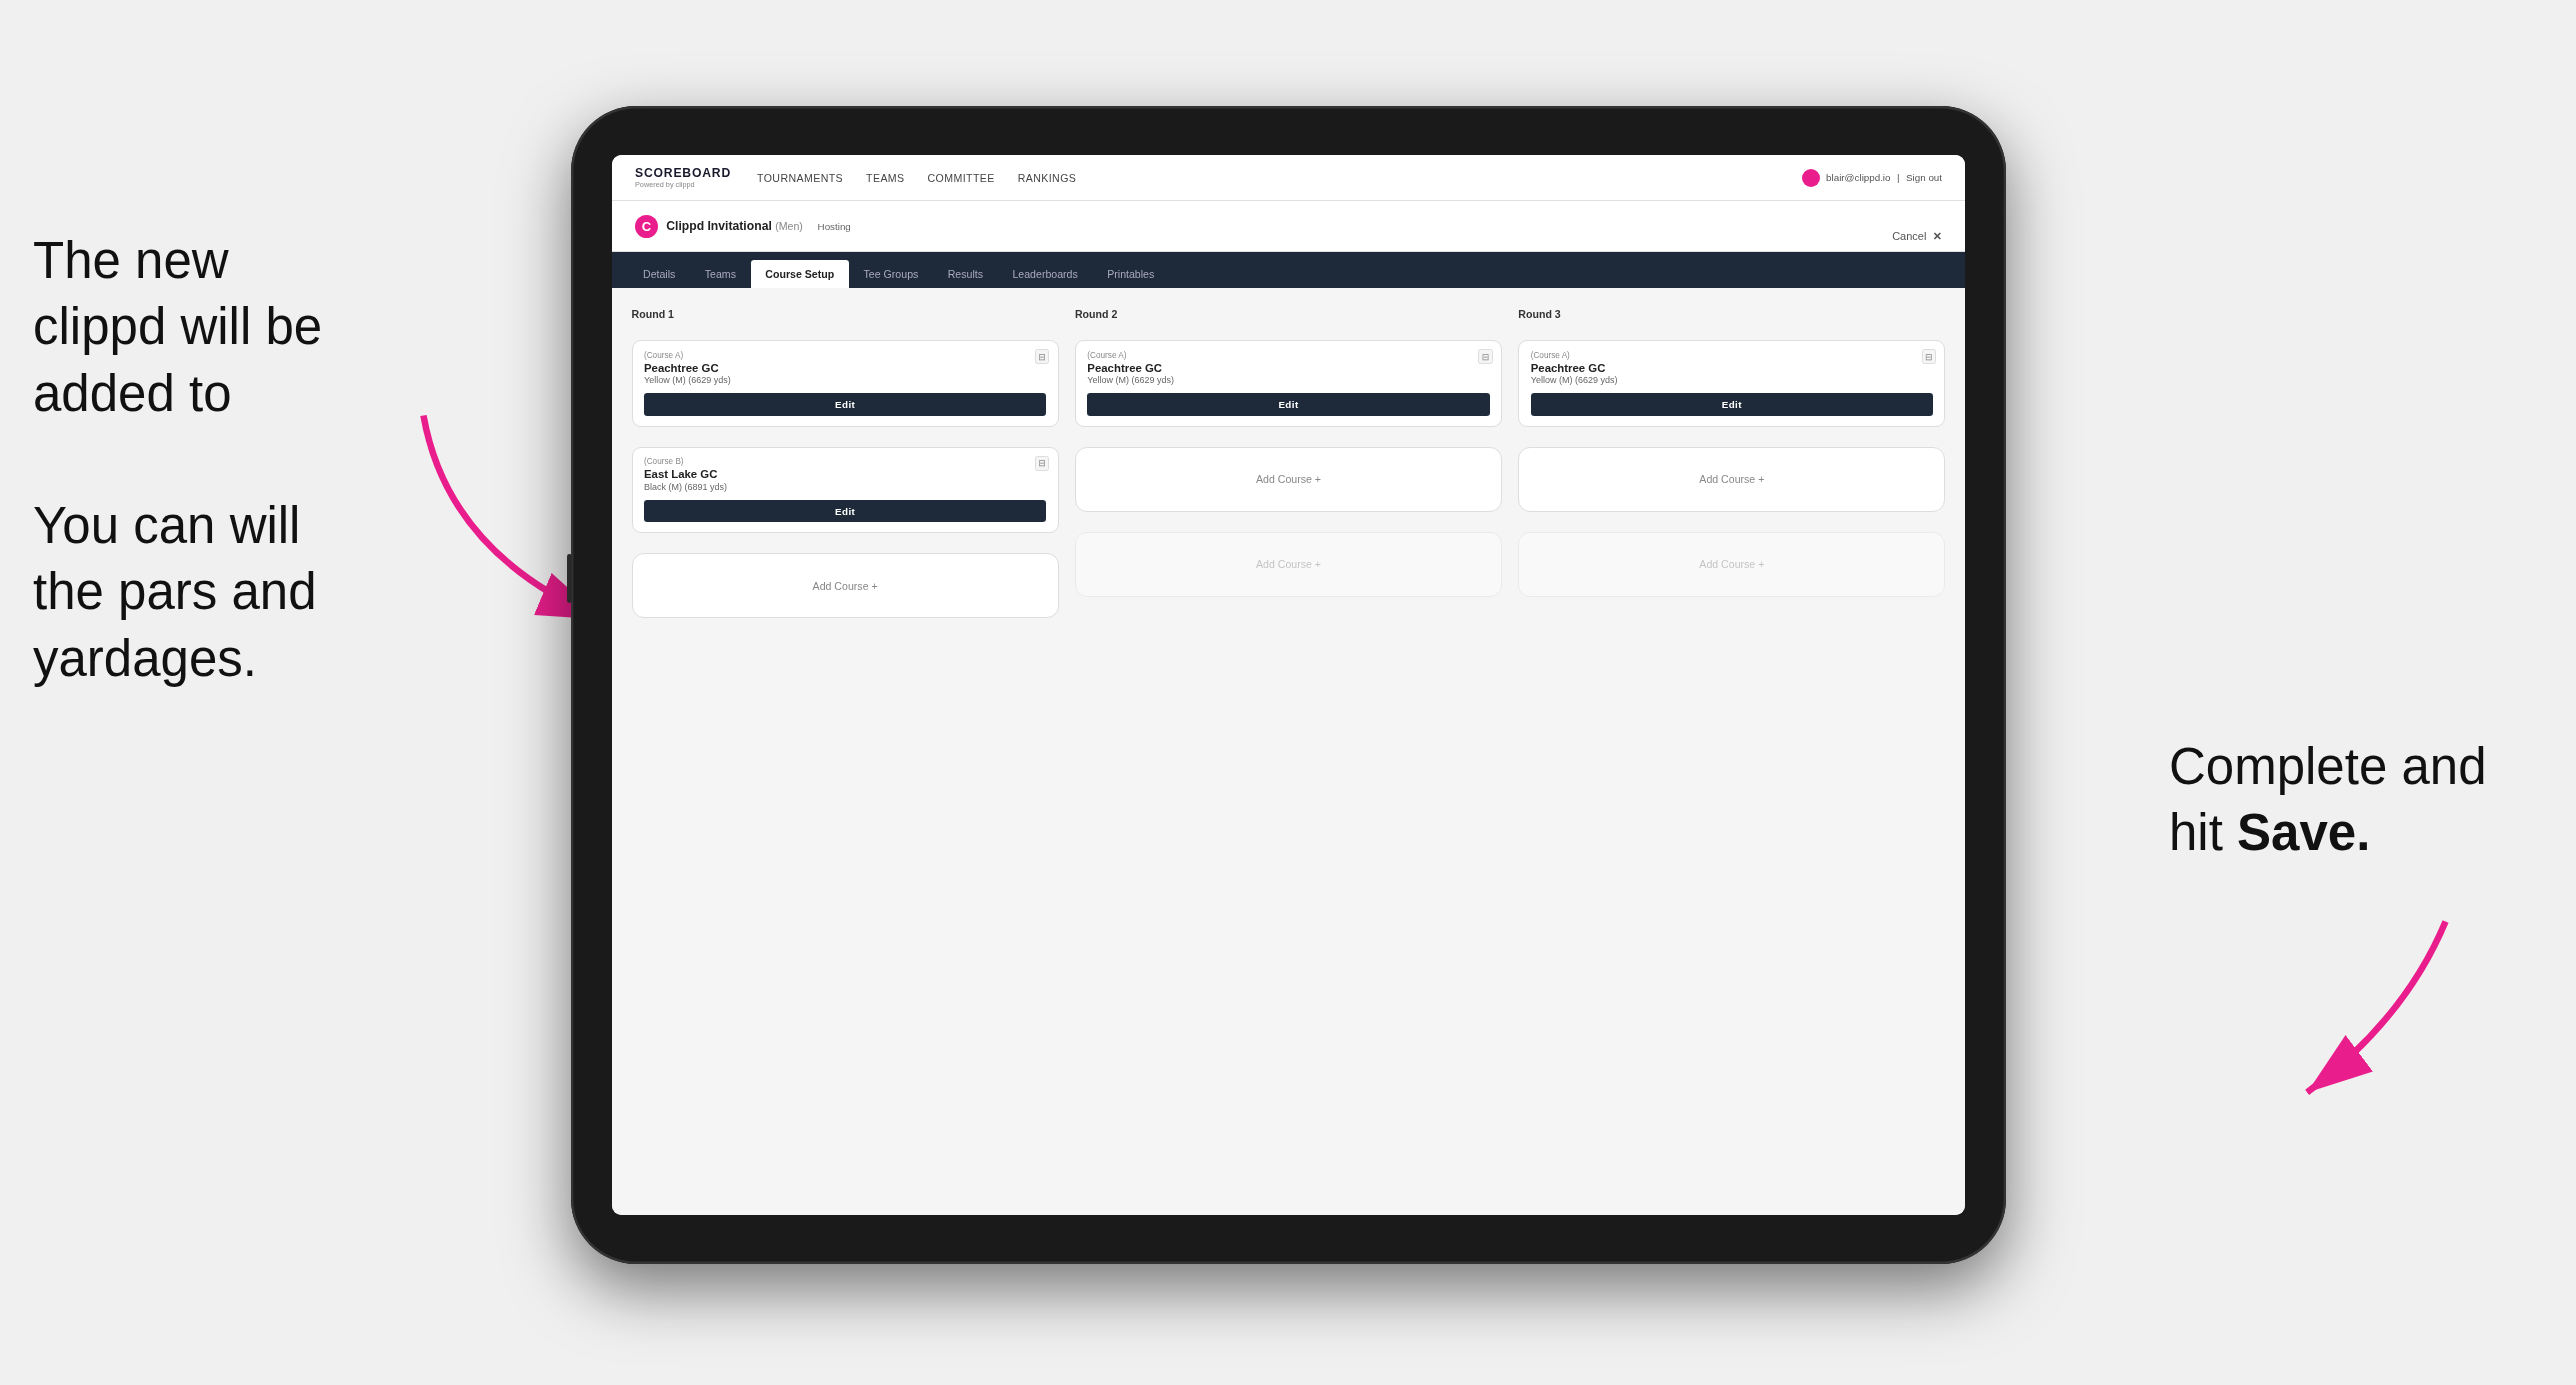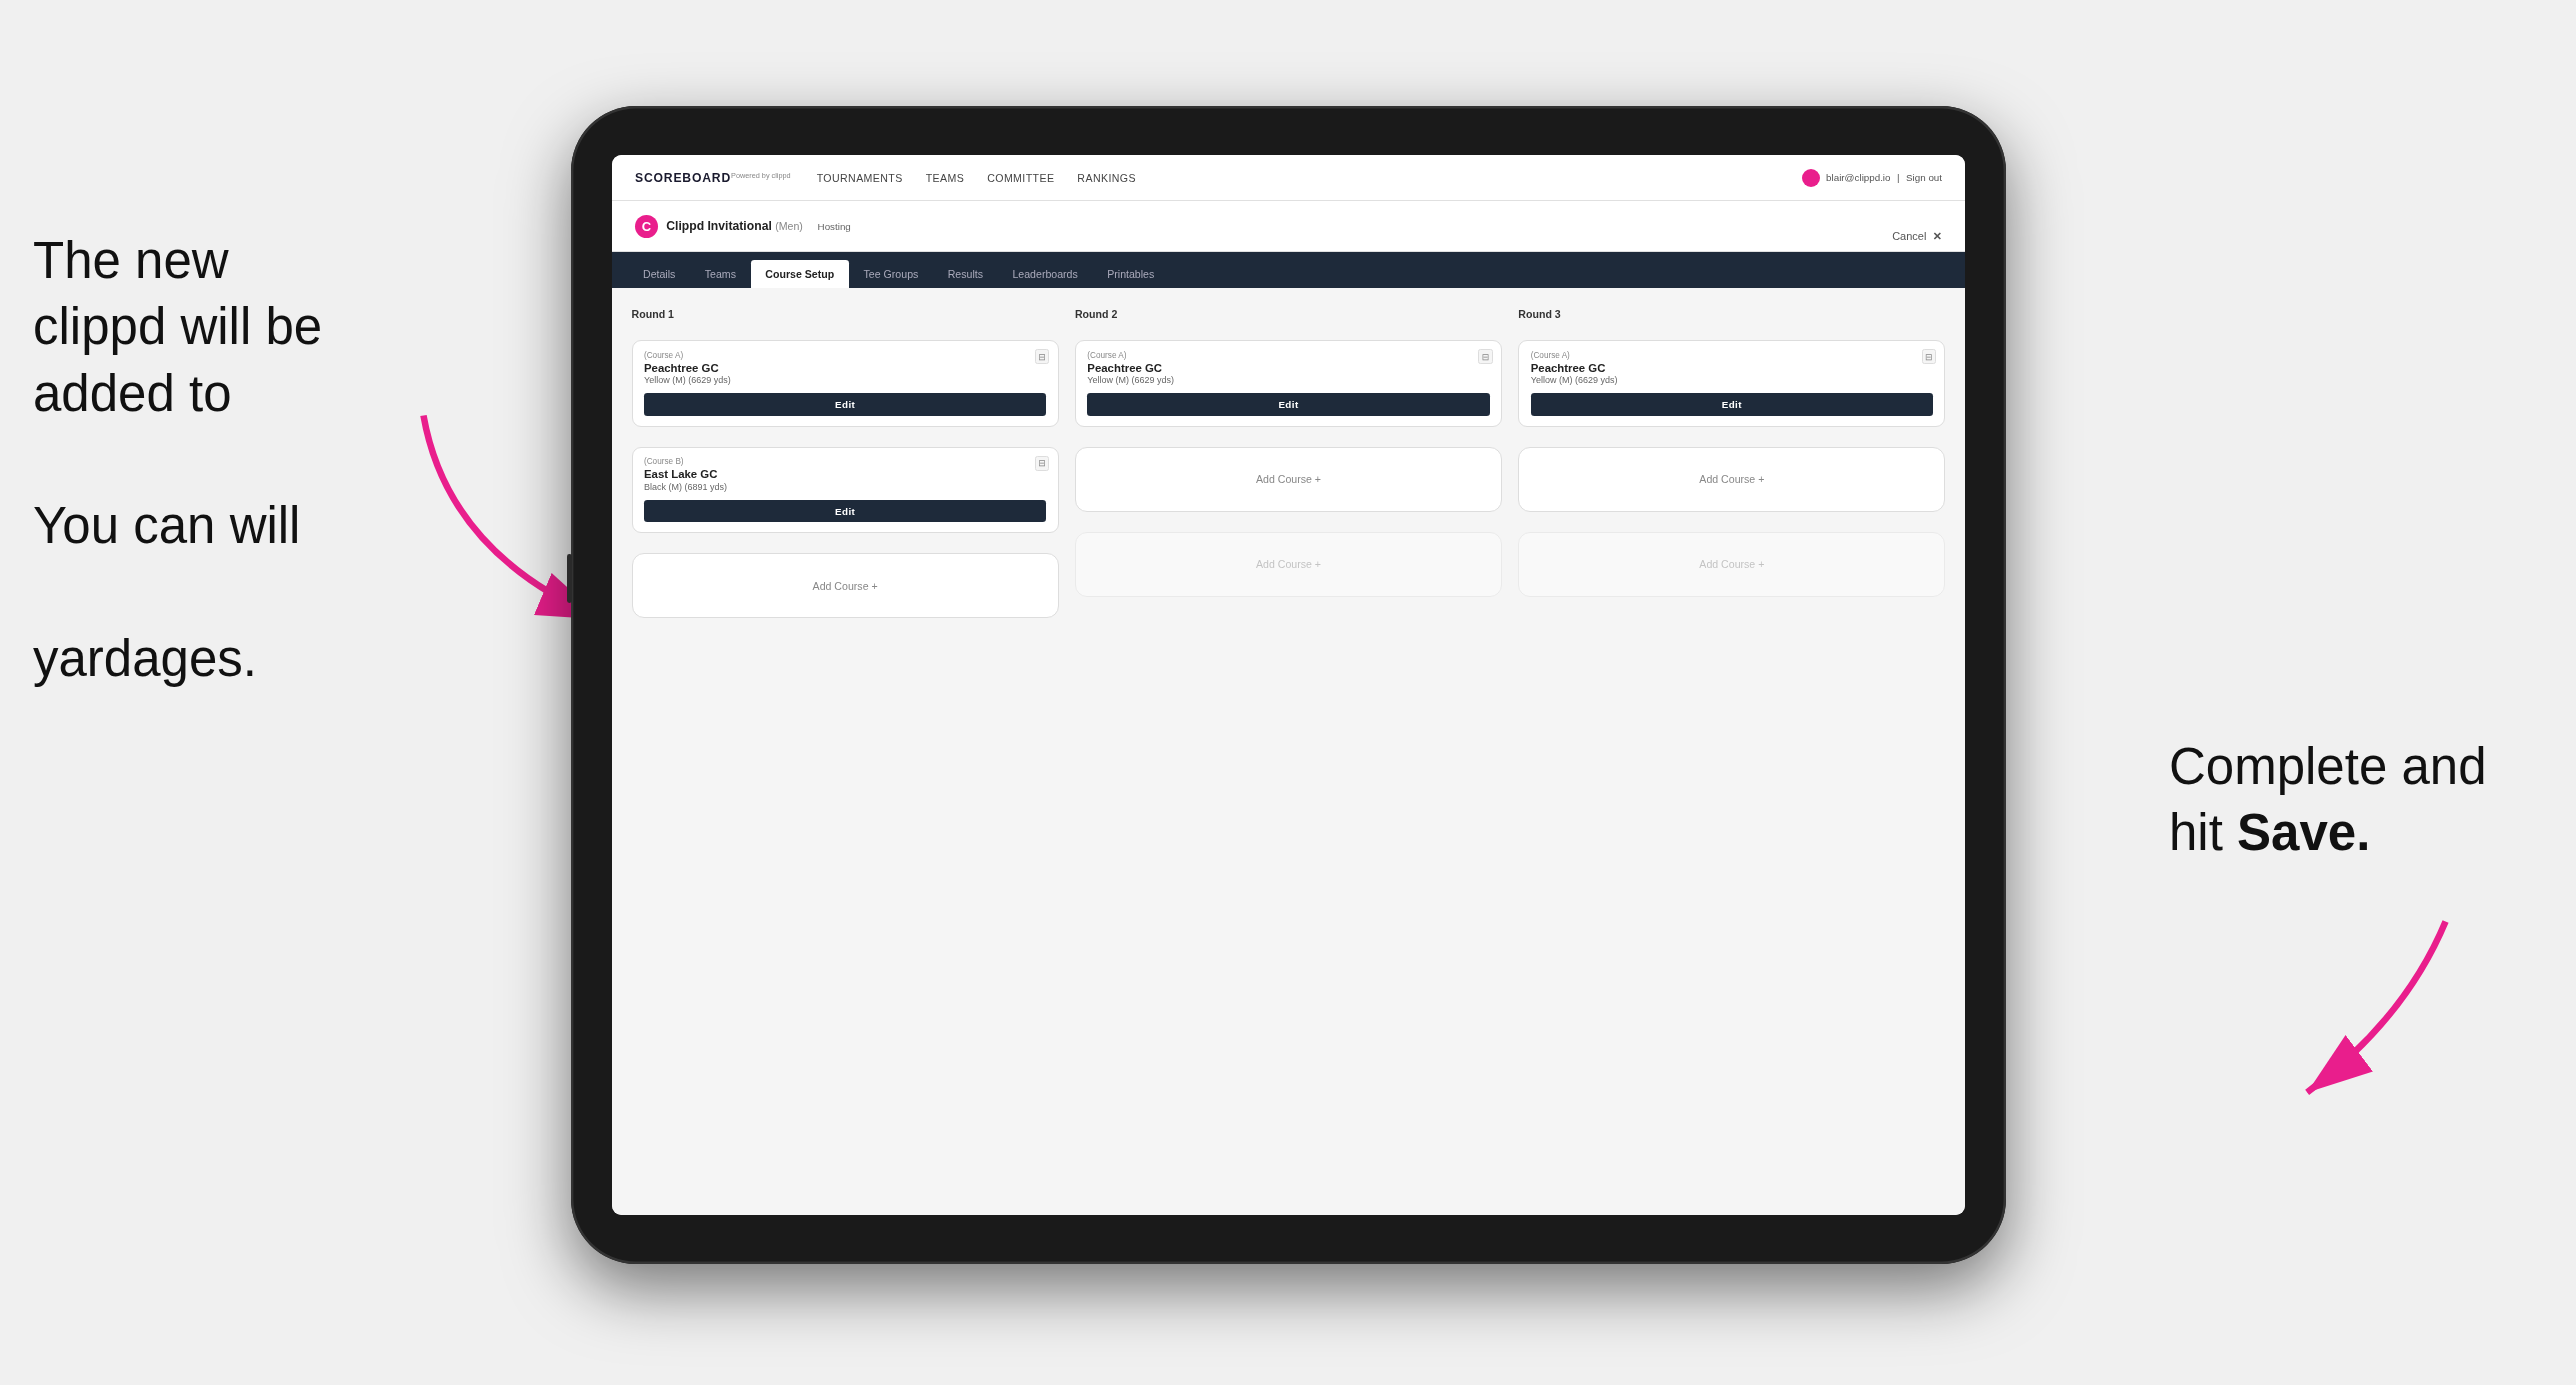--- a/index.html
+++ b/index.html
@@ -68,21 +68,21 @@
       border-bottom: 0.8px solid #e0e0e0;
       display: flex;
       align-items: center;
       padding: 0 23px;
       height: 46px;
       flex-shrink: 0;
     }
 
     .scoreboard-logo {
       display: flex;
-      flex-direction: row;
+      flex-direction: column;
       margin-right: 26px;
     }
     .scoreboard-logo .logo-text {
       font-size: 12.2px;
       font-weight: 800;
       color: #1a1a2e;
       letter-spacing: 0.8px;
       text-transform: uppercase;
     }
     .scoreboard-logo .logo-sub {
@@ -320,21 +320,21 @@
   </style>
 </head>
 <body>
 
 <div class="annotation-left">
   <span>The new</span><br>
   <span>clippd will be</span><br>
   <span>added to</span><br>
   <br>
   <span>You can will</span><br>
-  <br>
+  <span>the pars and</span><br>
   <span>yardages.</span>
 </div>
 
 <div class="annotation-right">
   <span>Complete and</span><br>
   <span>hit </span><strong>Save.</strong>
 </div>
 
 <svg class="pink-arrow" style="position:absolute; left:399px; top:391px; width:261px; height:261px;" viewBox="0 0 320 320">
   <defs>

